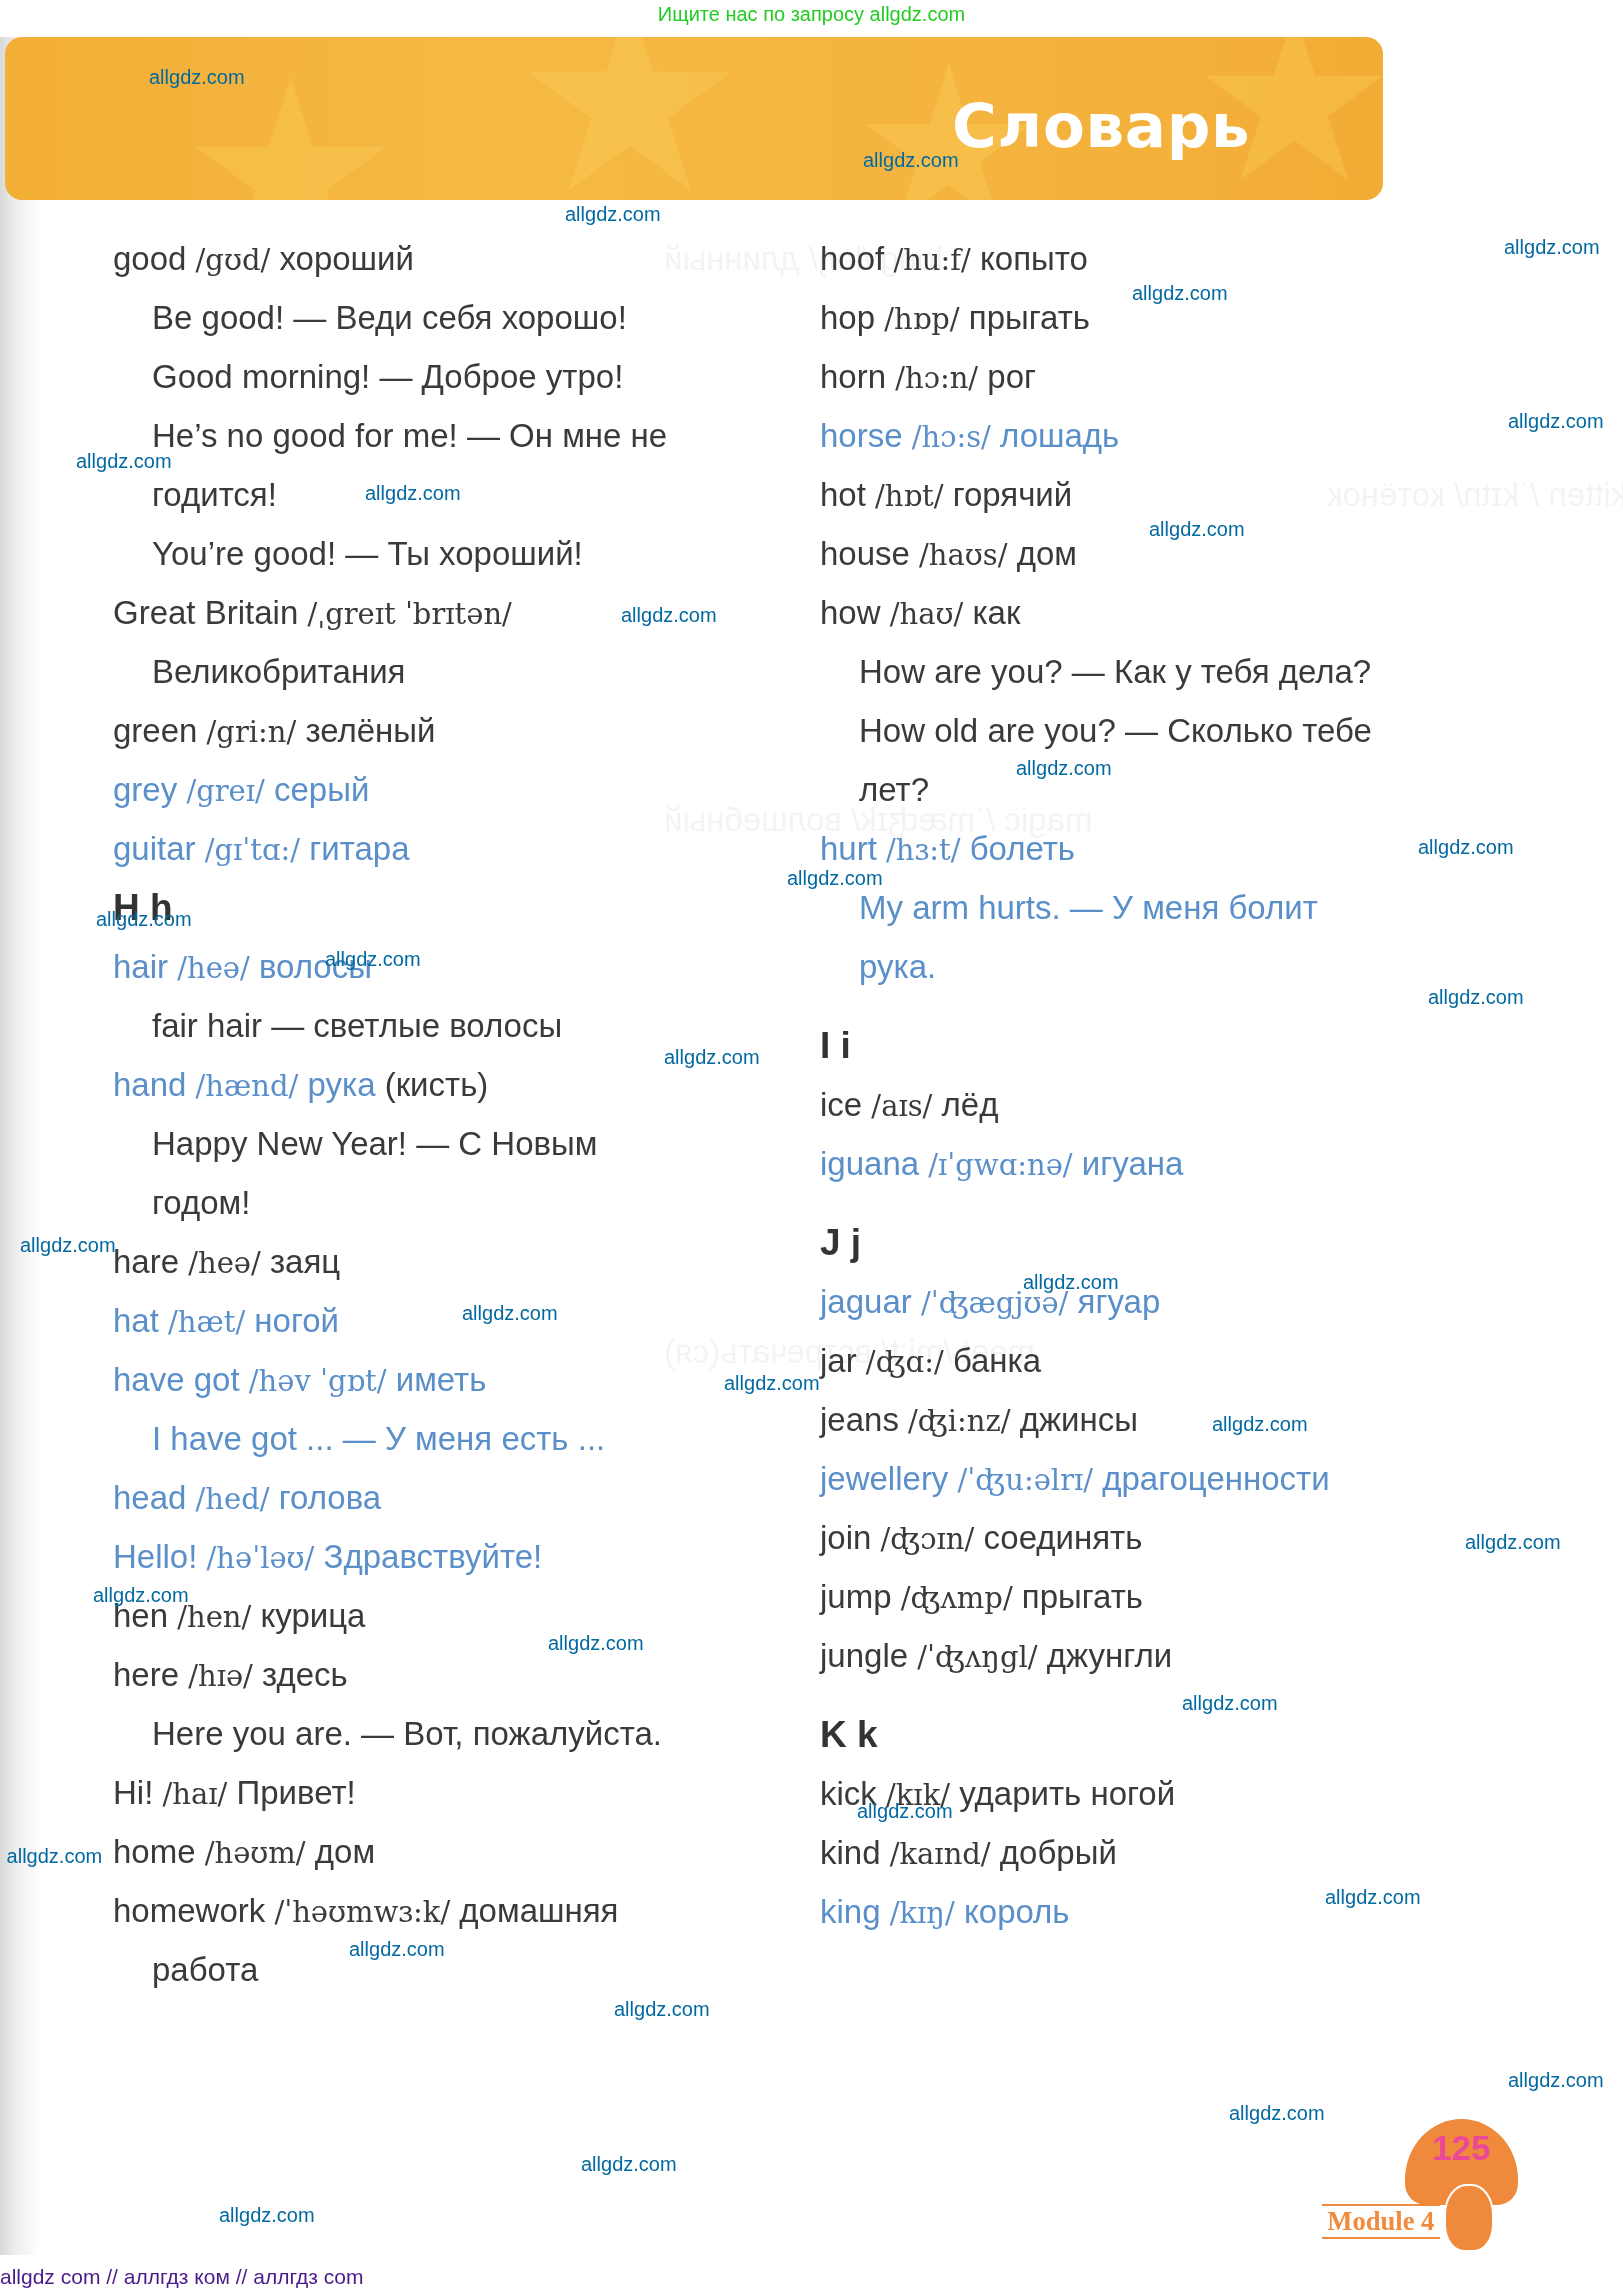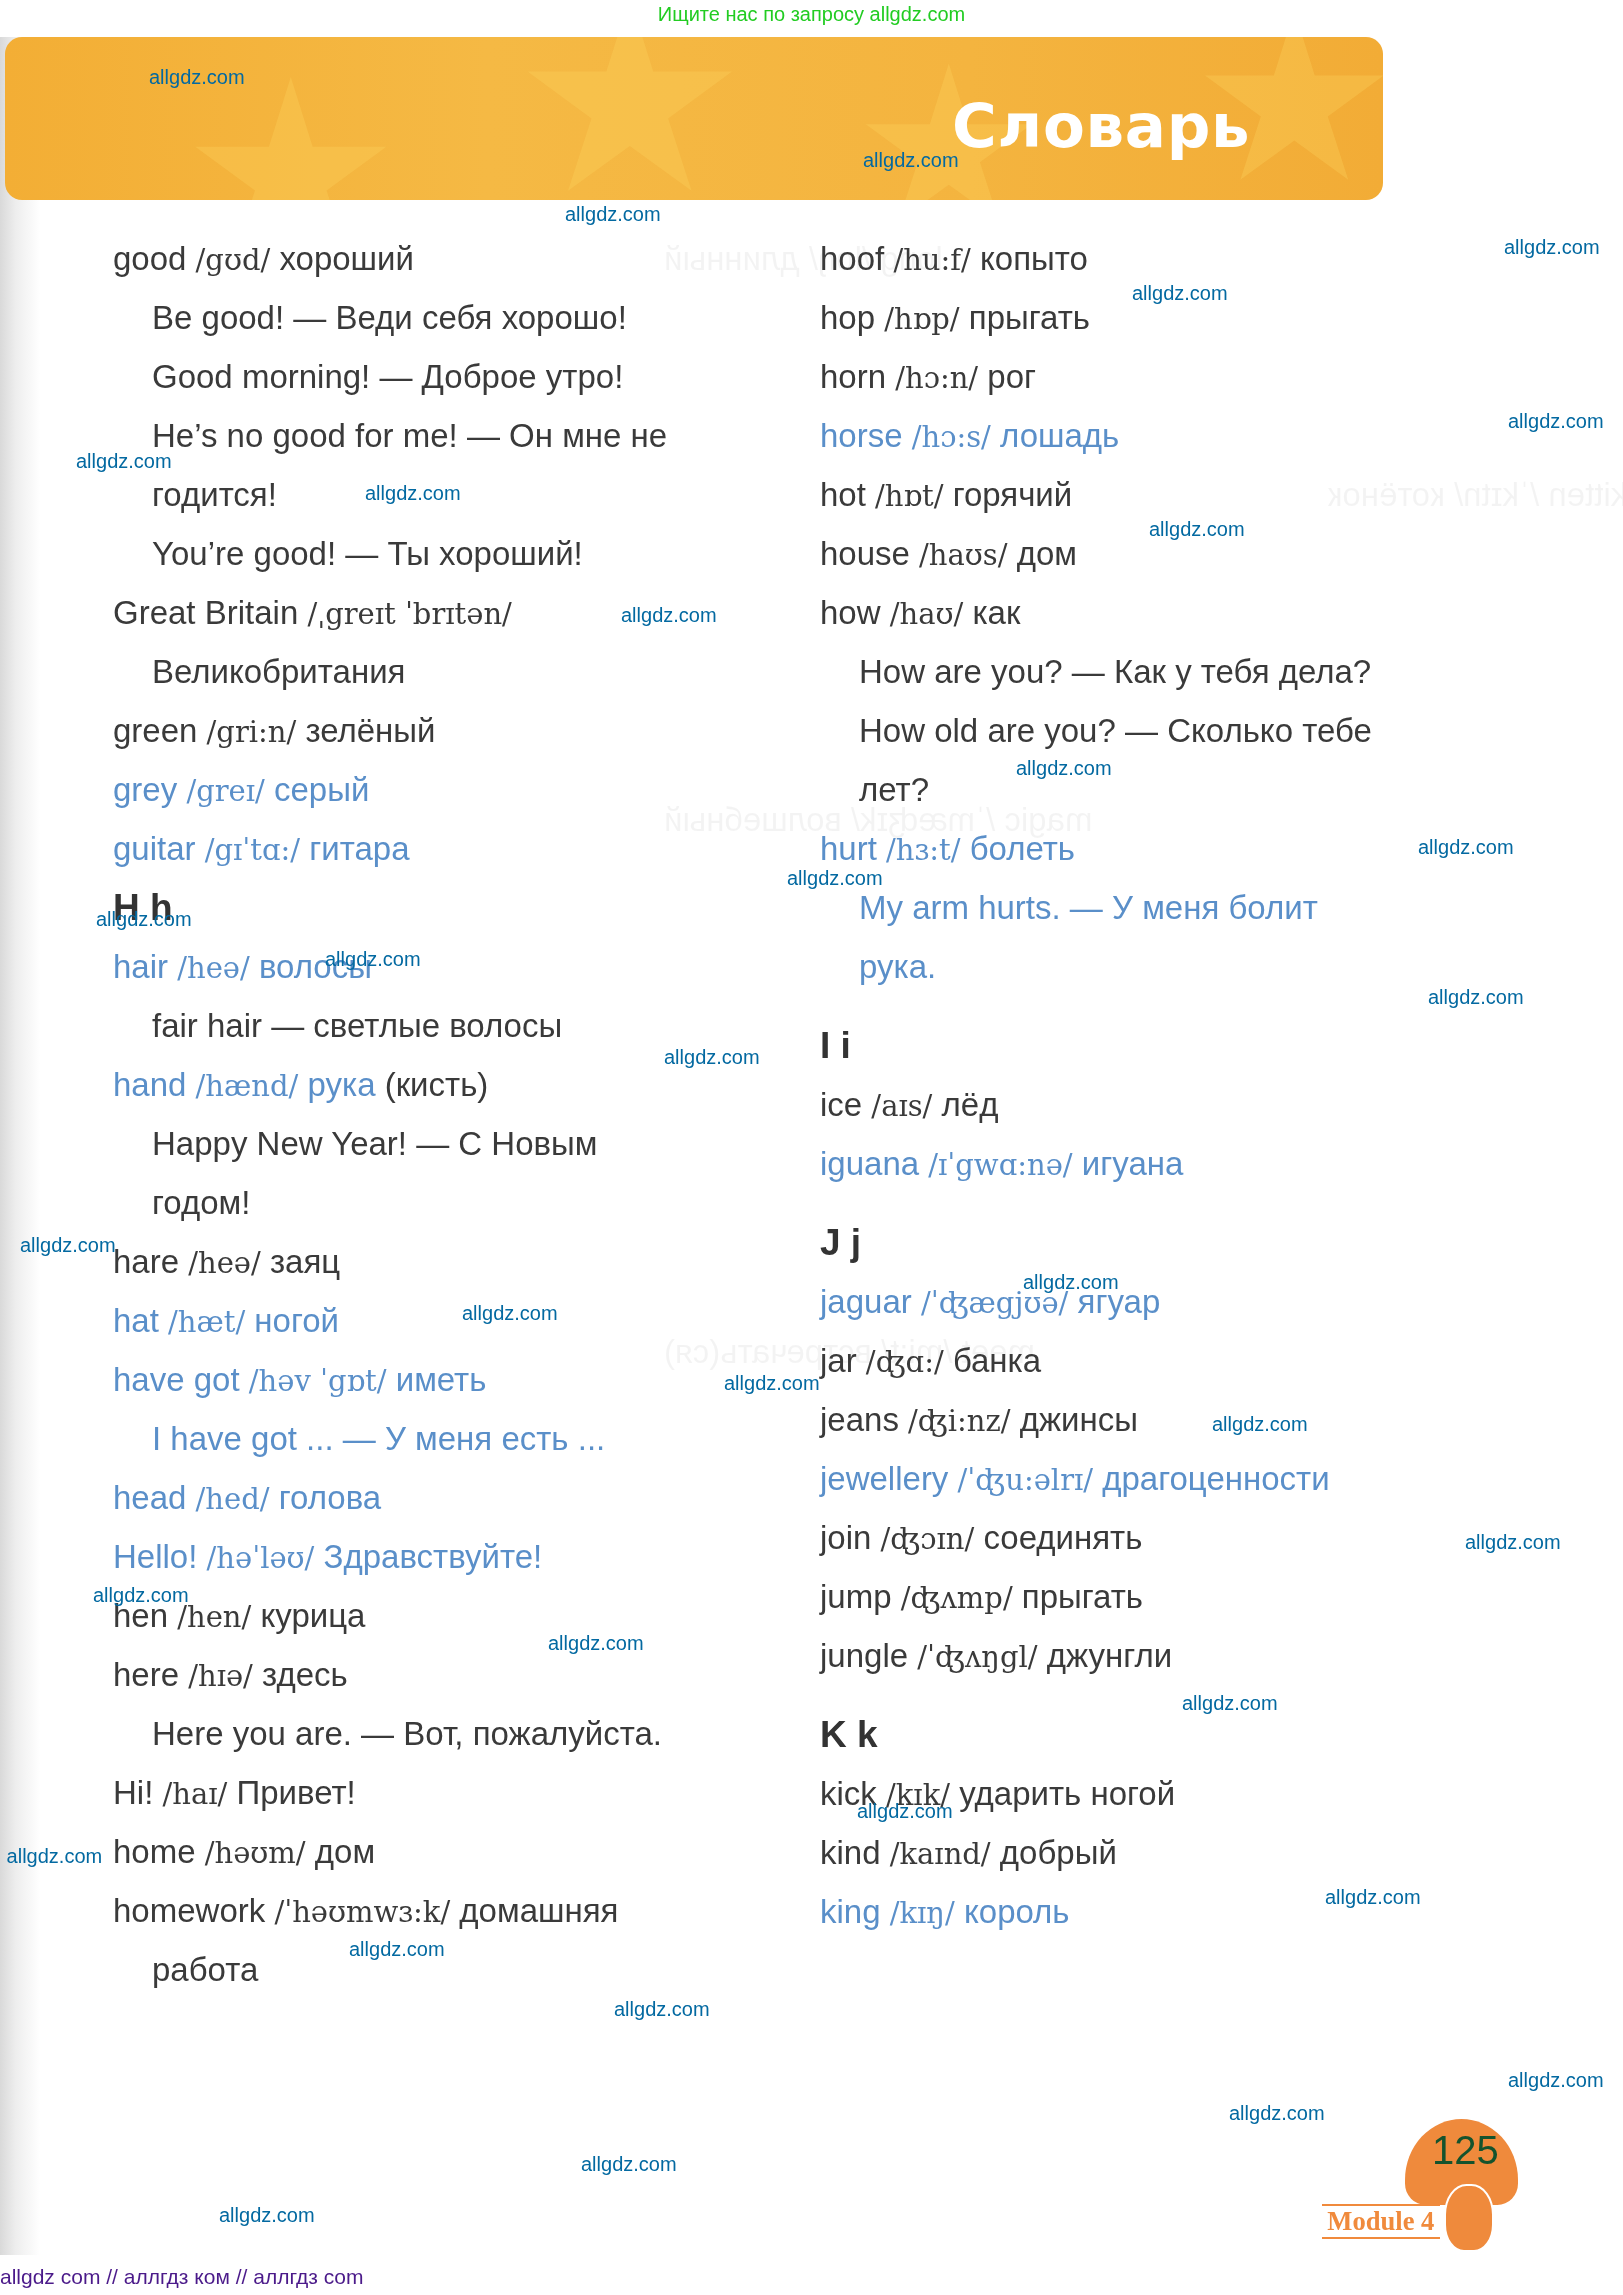--- a/index.html
+++ b/index.html
@@ -56,21 +56,21 @@
   .footer {
     position: absolute; top: 2265px; left: 0; width: 1623px; text-align: left;
     font-size: 21px; color: #4b1a8a;
   }
   .mushroom { position: absolute; left: 1322px; top: 2119px; width: 173px; height: 133px; }
   .mush-cap {
     position: absolute; left: 83px; top: 0; width: 113px; height: 86px;
     background: #ef8a3c; border-radius: 60% 60% 22% 22% / 85% 85% 30% 30%;
   }
   .mush-num {
-    position: absolute; left: 110px; top: 9.3px; font-size: 40px; font-weight: normal; color: #14532d;
+    position: absolute; left: 110px; top: 9.3px; font-size: 35px; font-weight: bold; color: #ec4899;
   }
   .mush-stem {
     position: absolute; left: 122px; top: 65px; width: 46px; height: 64px;
     background: #ef8a3c; border-radius: 45% 45% 40% 40%; border: 2.7px solid #fff;
   }
   .module-label {
     position: absolute; left: 0; top: 85px; font-family: "Liberation Serif", serif;
     font-weight: bold; font-size: 26.6px; color: #f08a3c;
     border-top: 2px solid #f08a3c; border-bottom: 2px solid #f08a3c; padding: 0 5.3px;
   }

